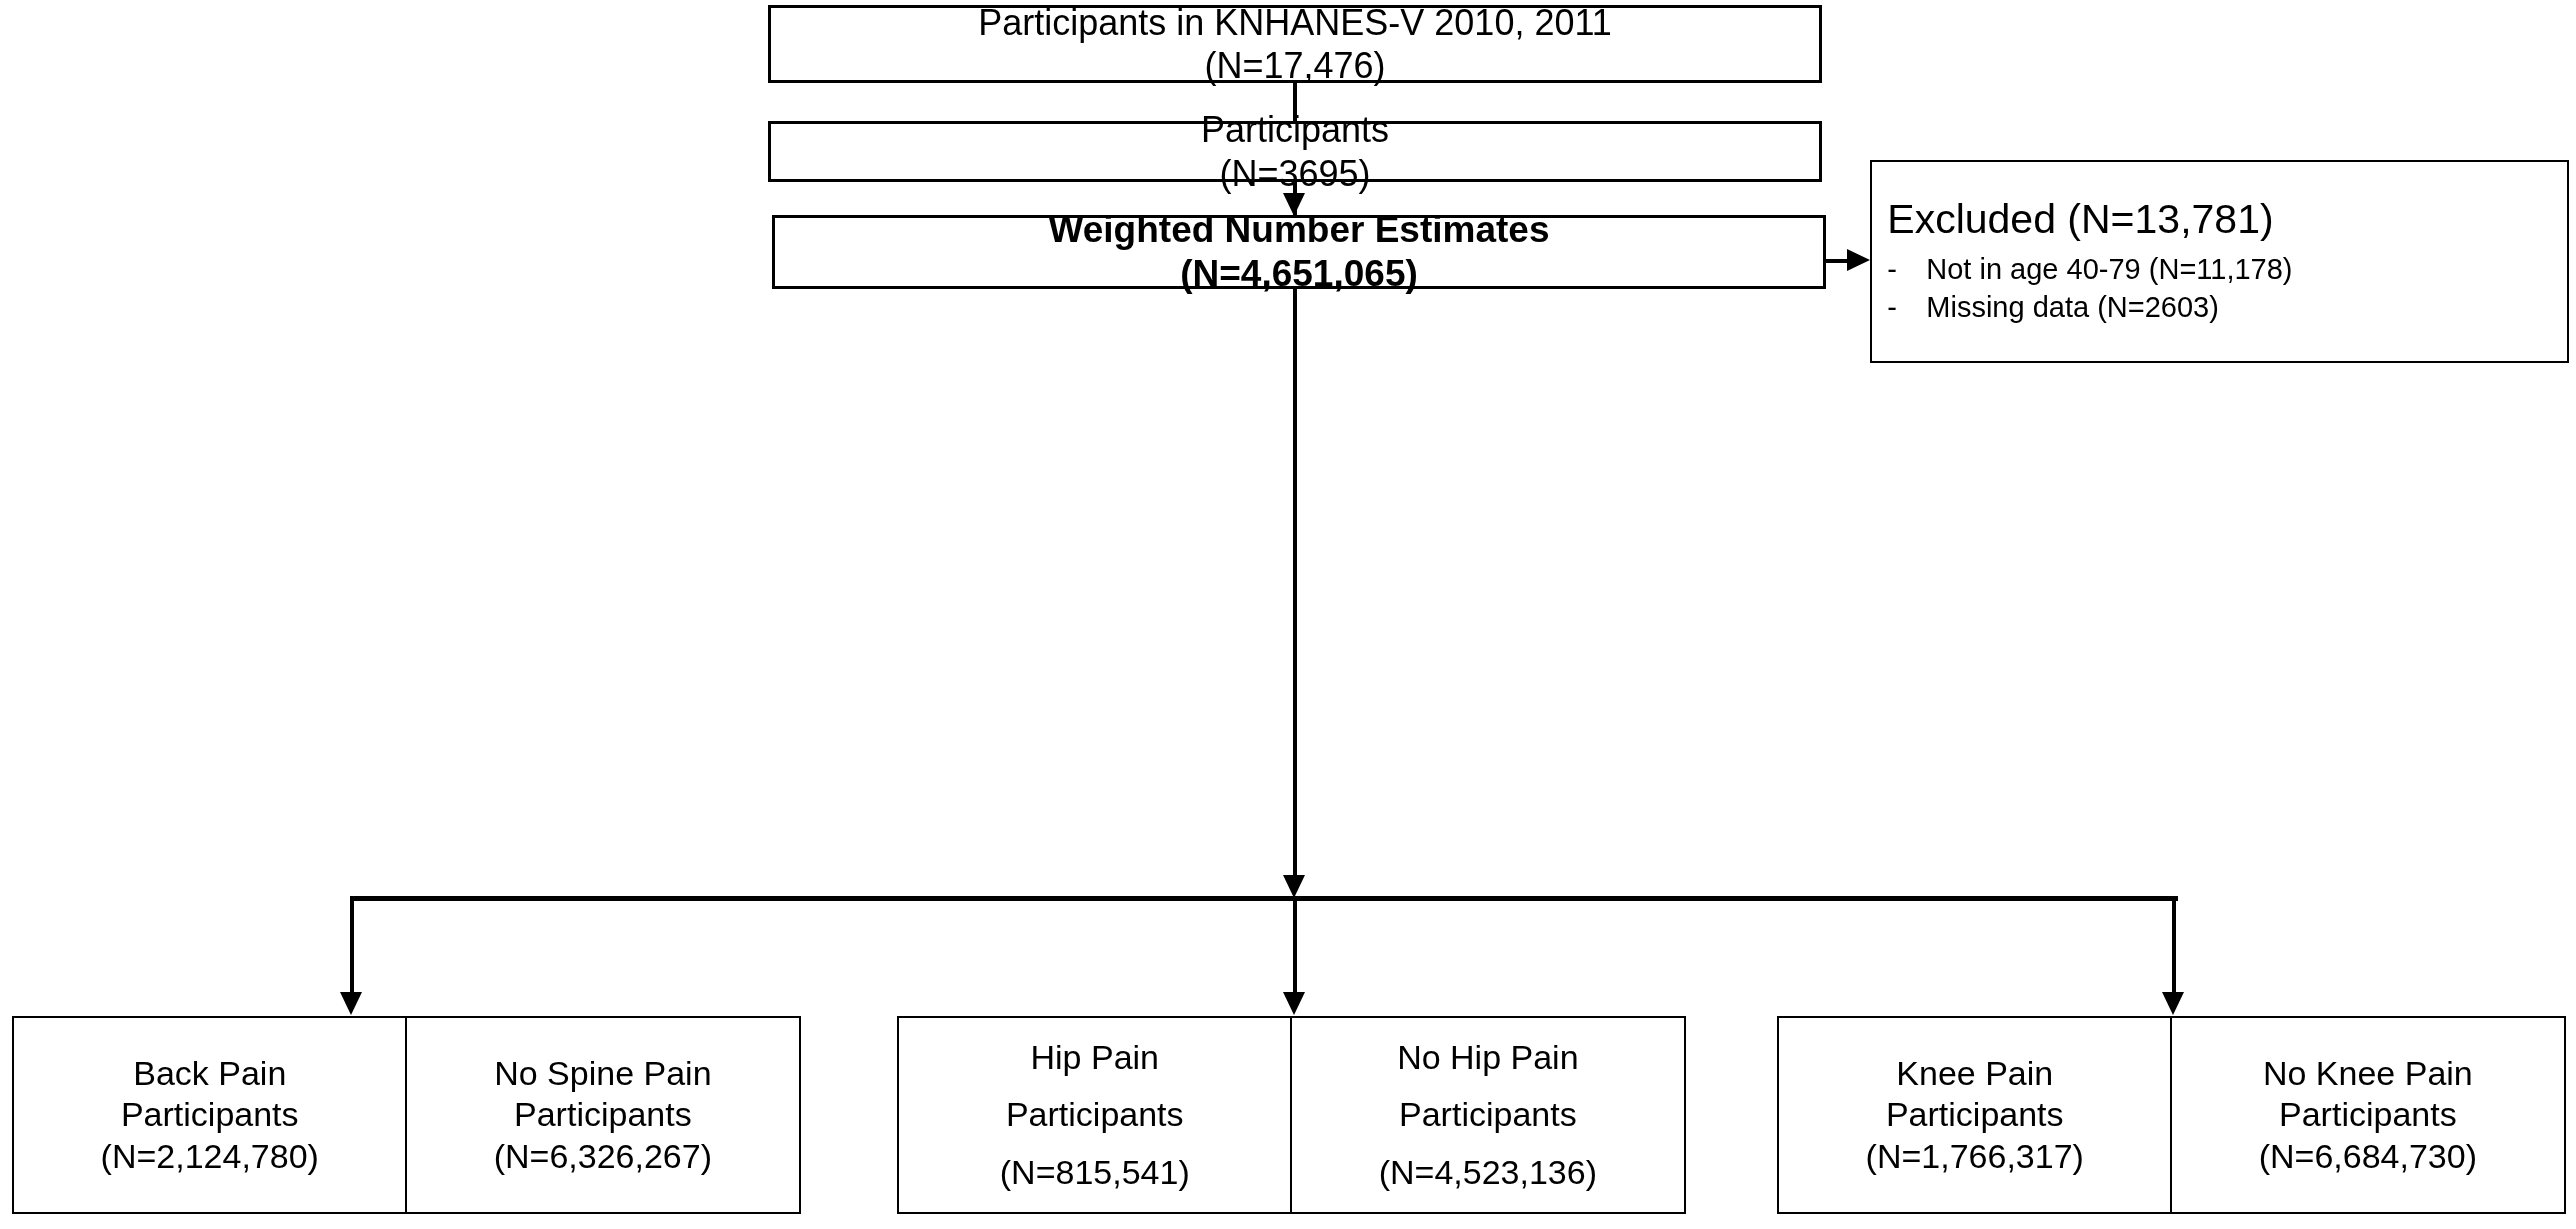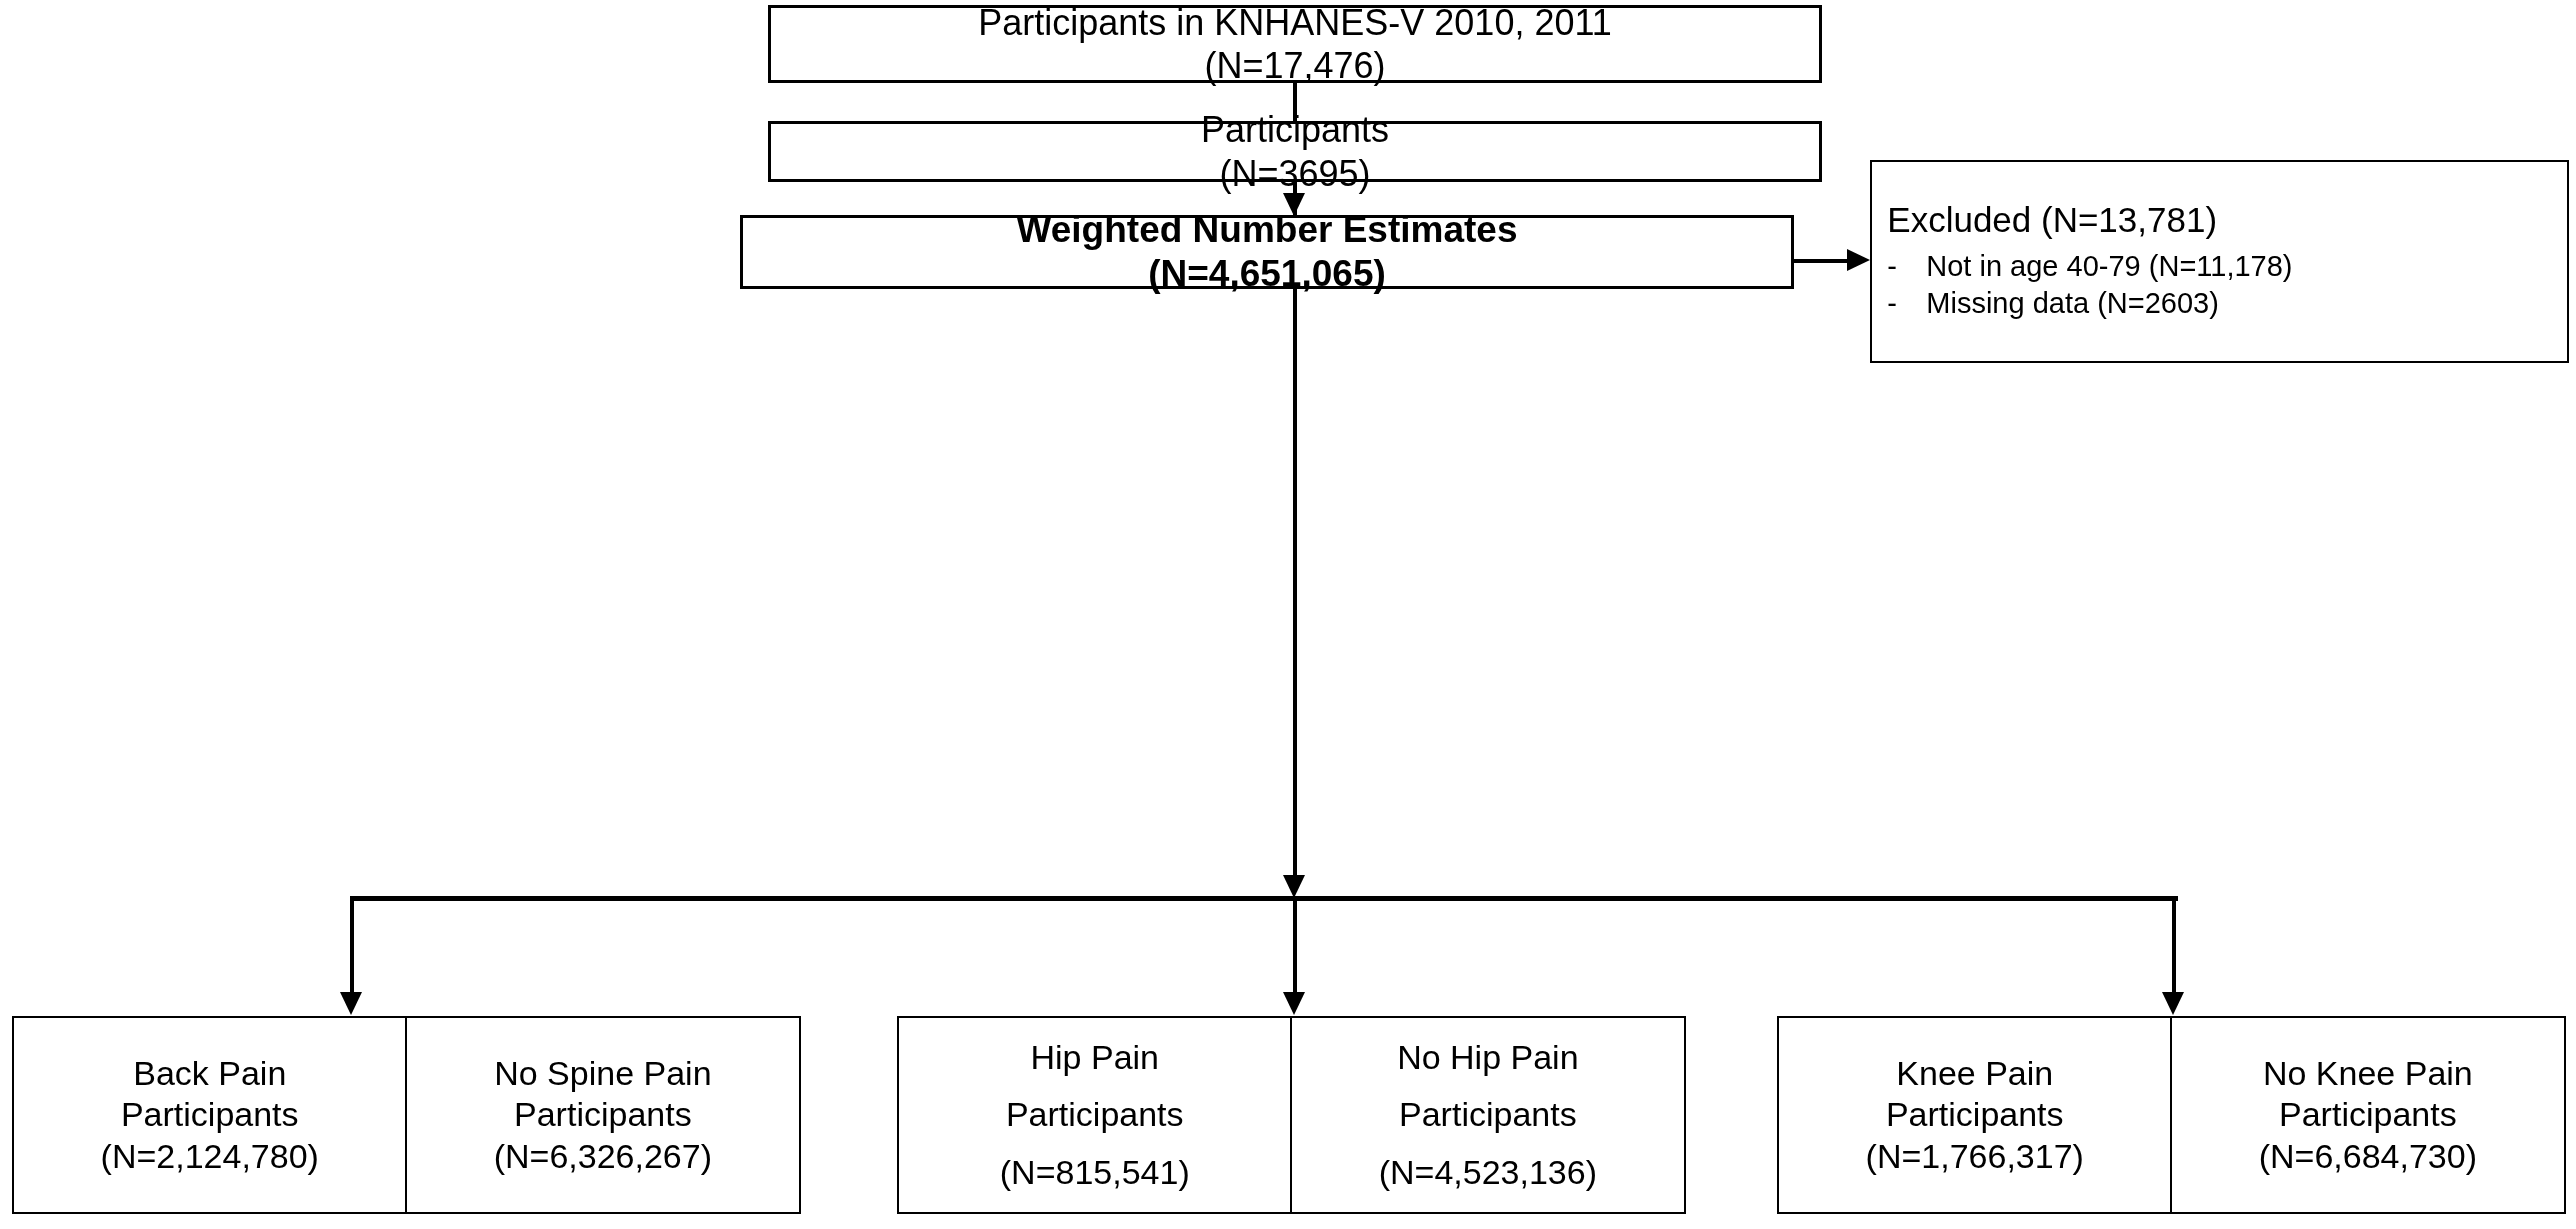--- a/index.html
+++ b/index.html
@@ -39,41 +39,41 @@
   }
   #box-excluded {
     left: 1870px; top: 160px; width: 699px; height: 203px;
     border-width: 2.9px;
     align-items: stretch;
     justify-content: center;
     padding: 5.9px 0 5.9px 15.3px;
     text-align: left;
   }
   #box-excluded .excl-title {
-    font-size: 35px;
+    font-size: 41px;
     line-height: 1.12;
     margin-bottom: 8.2px;
   }
   #box-excluded .excl-item {
     font-size: 29px;
     line-height: 1.30;
     display: flex;
     align-items: flex-start;
   }
   #box-excluded .excl-dash {
     display: inline-block;
     width: 39px;
     flex: 0 0 39px;
   }
   #box-participants {
     left: 768px; top: 121px; width: 1054px; height: 61px;
     font-size: 36px;
   }
   #box-weighted {
-    left: 740px; top: 215px; width: 1054px; height: 74px;
+    left: 772px; top: 215px; width: 1054px; height: 74px;
     font-size: 37px;
     font-weight: 700;
   }
 
   
   .pair-group {
     position: absolute;
     top: 1016px;
     height: 198px;
     display: flex;

